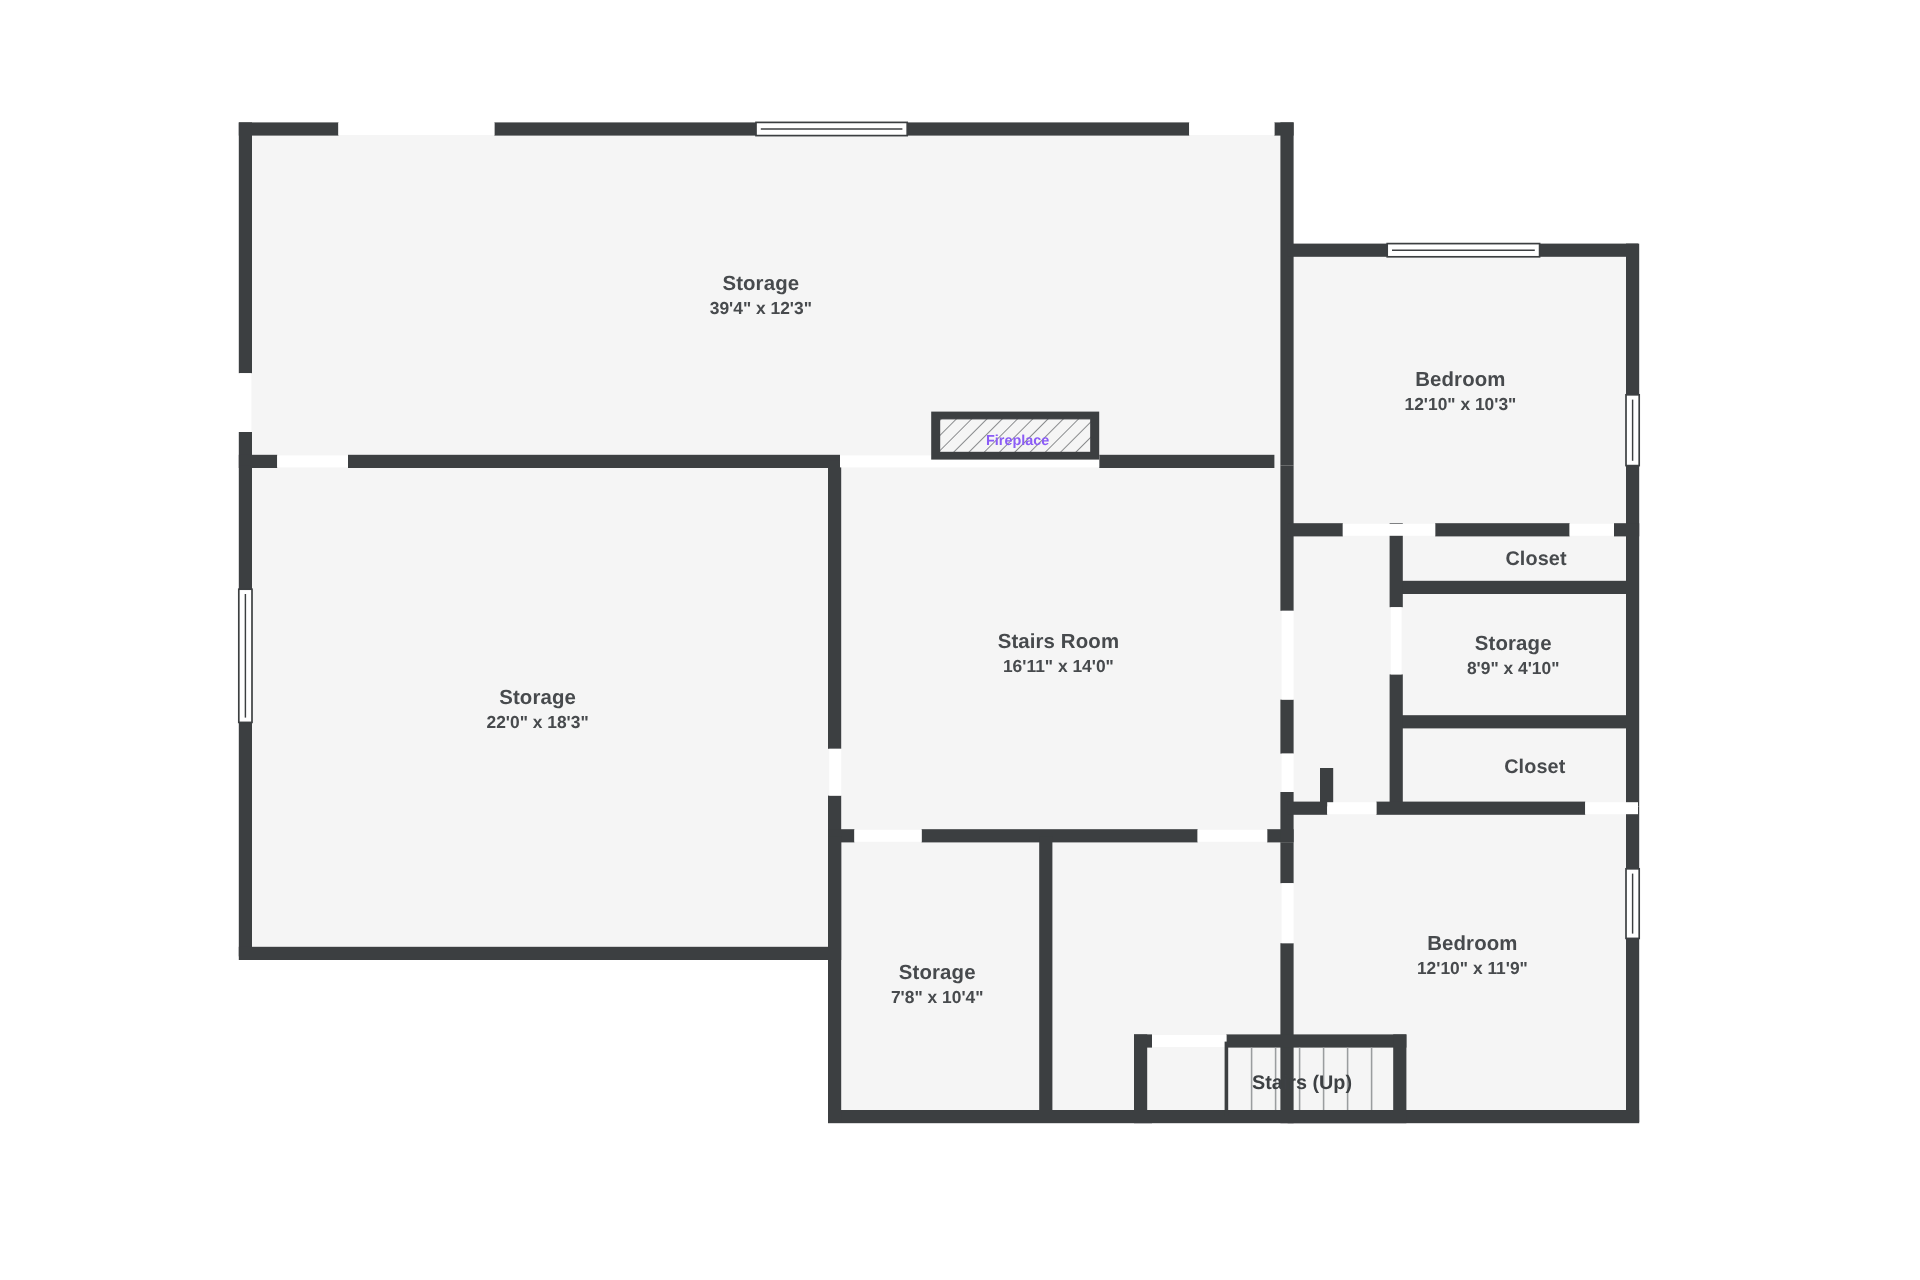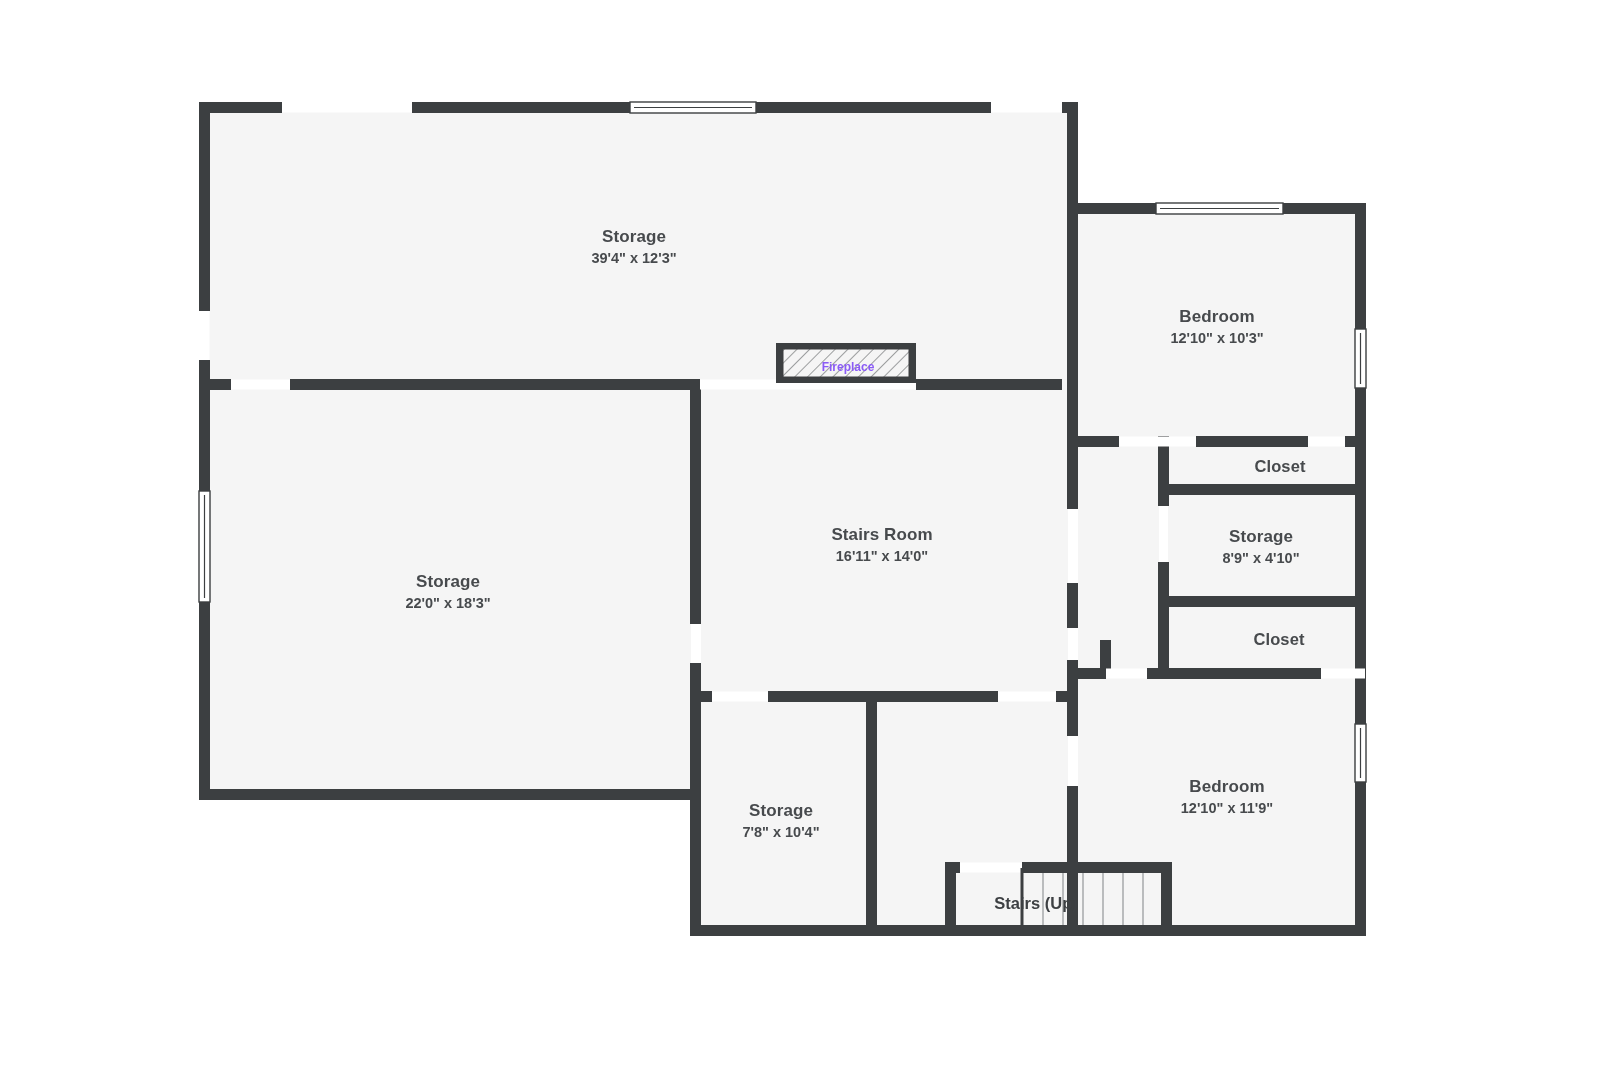--- a/index.html
+++ b/index.html
@@ -291,21 +291,21 @@
   <div class="room-label small" style="left:1256px; top:456px;">
     <span class="rl-name">Closet</span>
   </div>
 
   <div class="room-label small" style="left:1255px; top:629px;">
     <span class="rl-name">Closet</span>
   </div>
 
   <div class="fireplace-label" style="left:848px; top:367px;">Fireplace</div>
 
-  <div class="stairs-label" style="left:1036px; top:903px;">Stairs (Up)</div>
+  <div class="stairs-label" style="left:1085px; top:903px;">Stairs (Up)</div>
 
   <div id="footer">
     
     
 
     
   </div>
 
 </div>
 

